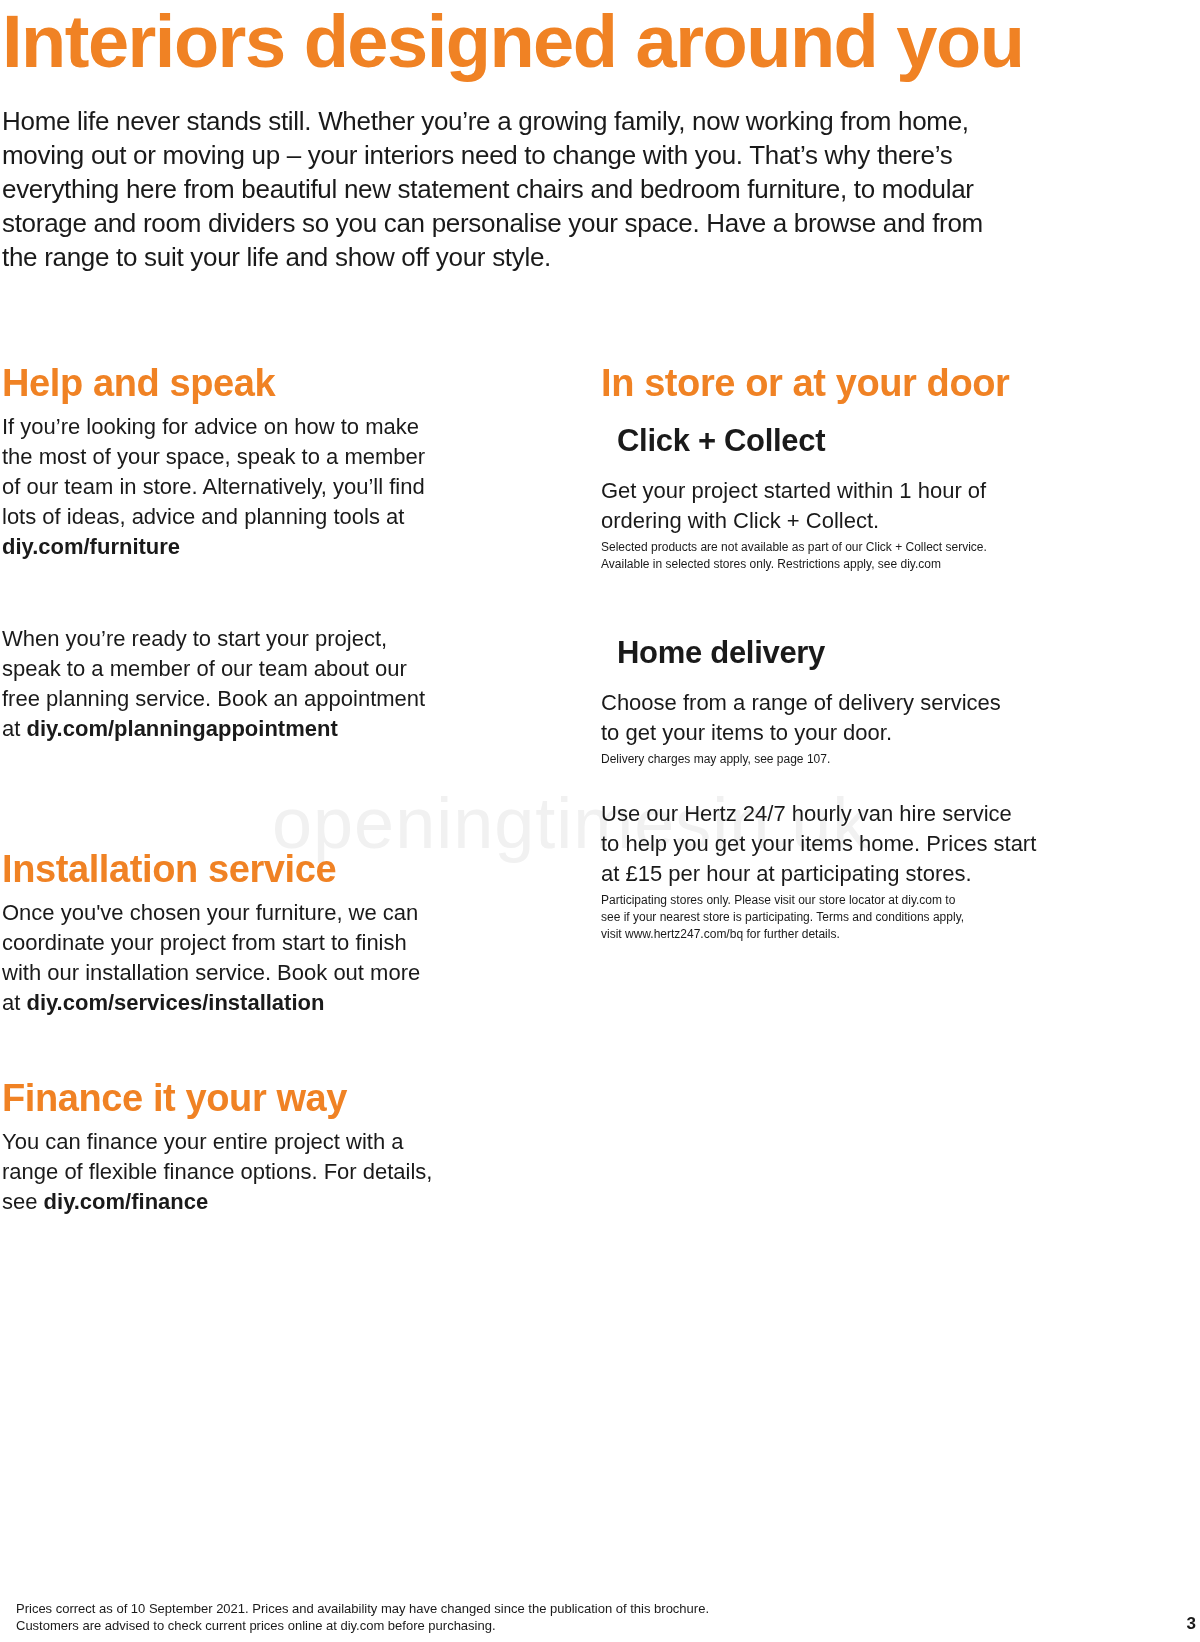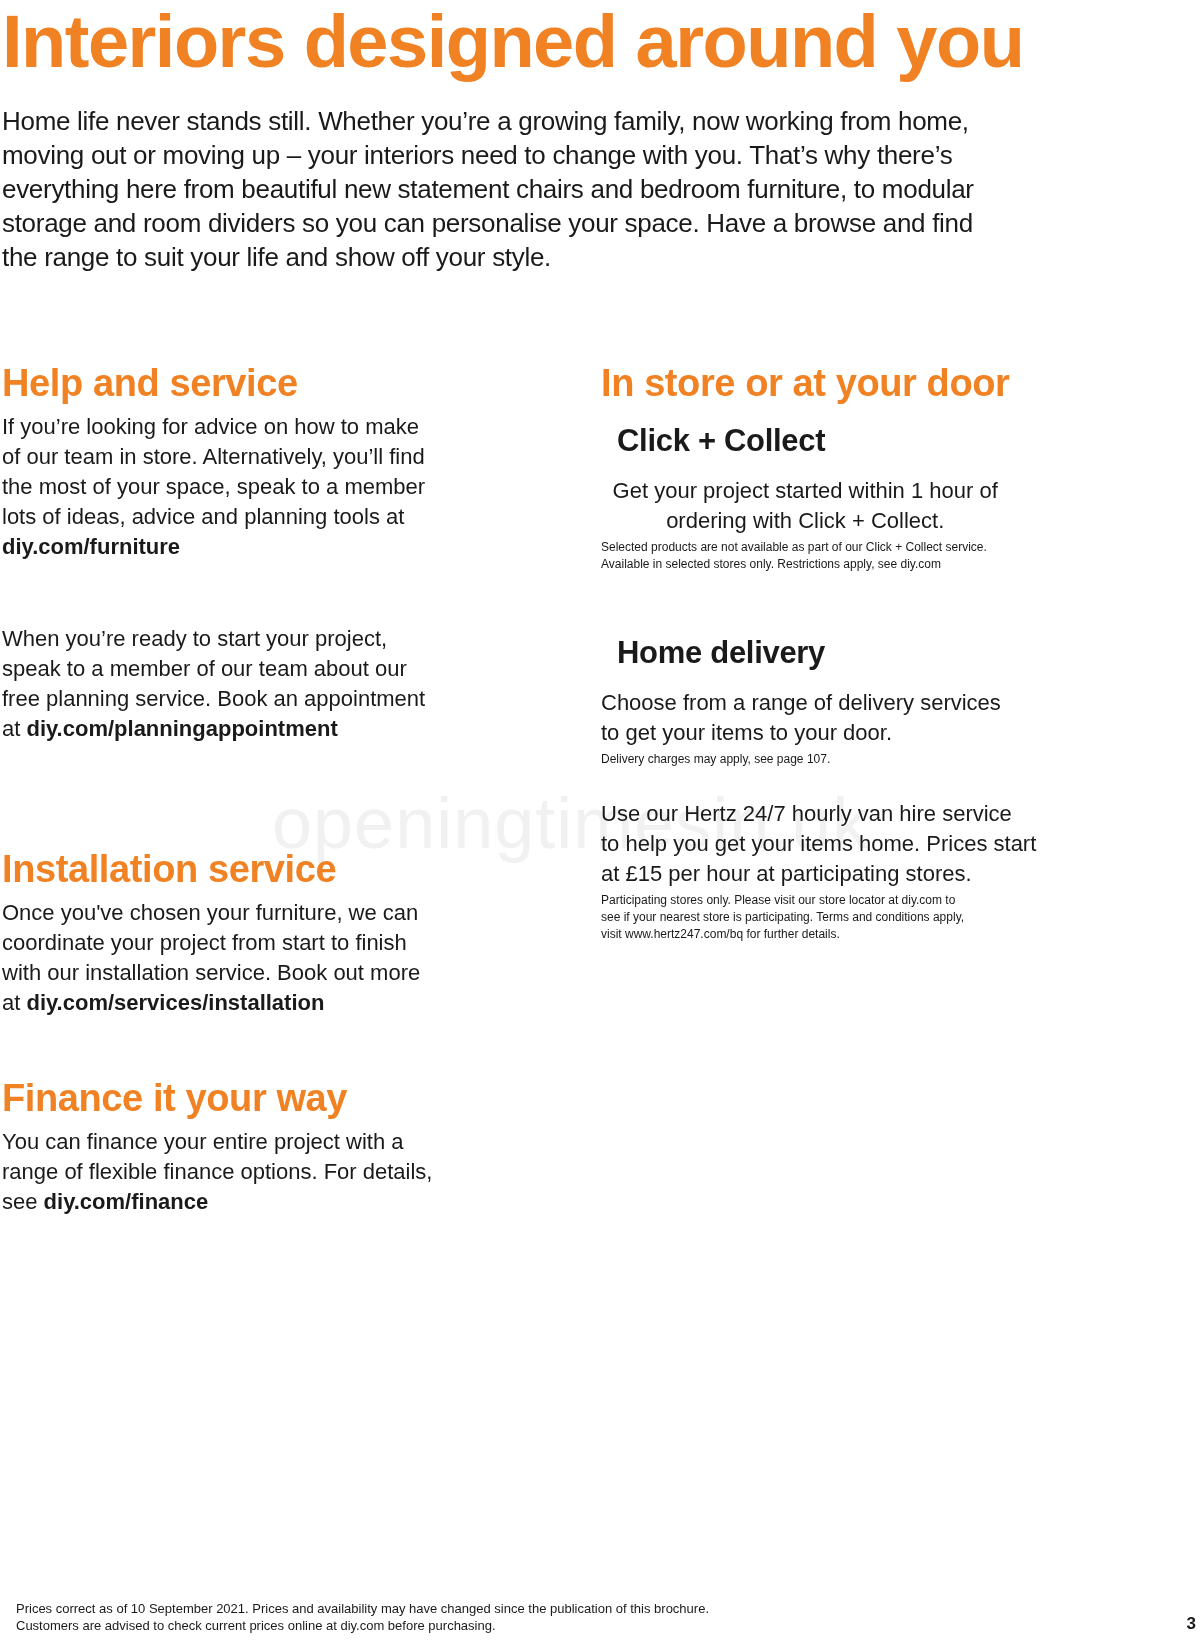--- a/index.html
+++ b/index.html
@@ -58,30 +58,30 @@
 <body>
 
 <div class="watermark">openingtimesin.uk</div>
 
 <h1 class="page-title">Interiors designed around you</h1>
 
 <div class="intro">
   <span>Home life never stands still. Whether you’re a growing family, now working from home,</span>
   <span>moving out or moving up – your interiors need to change with you. That’s why there’s</span>
   <span>everything here from beautiful new statement chairs and bedroom furniture, to modular</span>
-  <span>storage and room dividers so you can personalise your space. Have a browse and find</span>
+  <span>storage and room dividers so you can personalise your space. Have a browse and from</span>
   <span>the range to suit your life and show off your style.</span>
 </div>
 
 <div class="section" style="left:2px; top:360px;">
-  <h2 class="h-orange">Help and service</h2>
+  <h2 class="h-orange">Help and speak</h2>
   <div class="body-text" style="margin-top:6px;">
     <span>If you’re looking for advice on how to make</span>
+    <span>the most of your space, speak to a member</span>
     <span>of our team in store. Alternatively, you’ll find</span>
-    <span>the most of your space, speak to a member</span>
     <span>lots of ideas, advice and planning tools at</span>
     <span class="link-bold">diy.com/furniture</span>
   </div>
 </div>
 
 <div class="section" style="left:2px; top:618px;">
   <div class="body-text" style="margin-top:6px;">
     <span>When you’re ready to start your project,</span>
     <span>speak to a member of our team about our</span>
     <span>free planning service. Book an appointment</span>
@@ -106,21 +106,21 @@
     <span>range of flexible finance options. For details,</span>
     <span><span style="display:inline">see </span><span style="display:inline" class="link-bold">diy.com/finance</span></span>
   </div>
 </div>
 
 <div class="section" style="left:601px; top:360px;">
   <h2 class="h-orange">In store or at your door</h2>
 
   <div style="margin-top:4px;">
     <h3 class="h-dark">Click + Collect</h3>
-    <div class="body-text" style="margin-top:2px;text-align:center;">
+    <div class="body-text" style="margin-top:2px;">
       <span>Get your project started within 1 hour of</span>
       <span>ordering with Click + Collect.</span>
     </div>
     <div class="small-print" style="margin-top:3px;">
       <span>Selected products are not available as part of our Click + Collect service.</span>
       <span>Available in selected stores only. Restrictions apply, see diy.com</span>
     </div>
   </div>
 </div>
 

